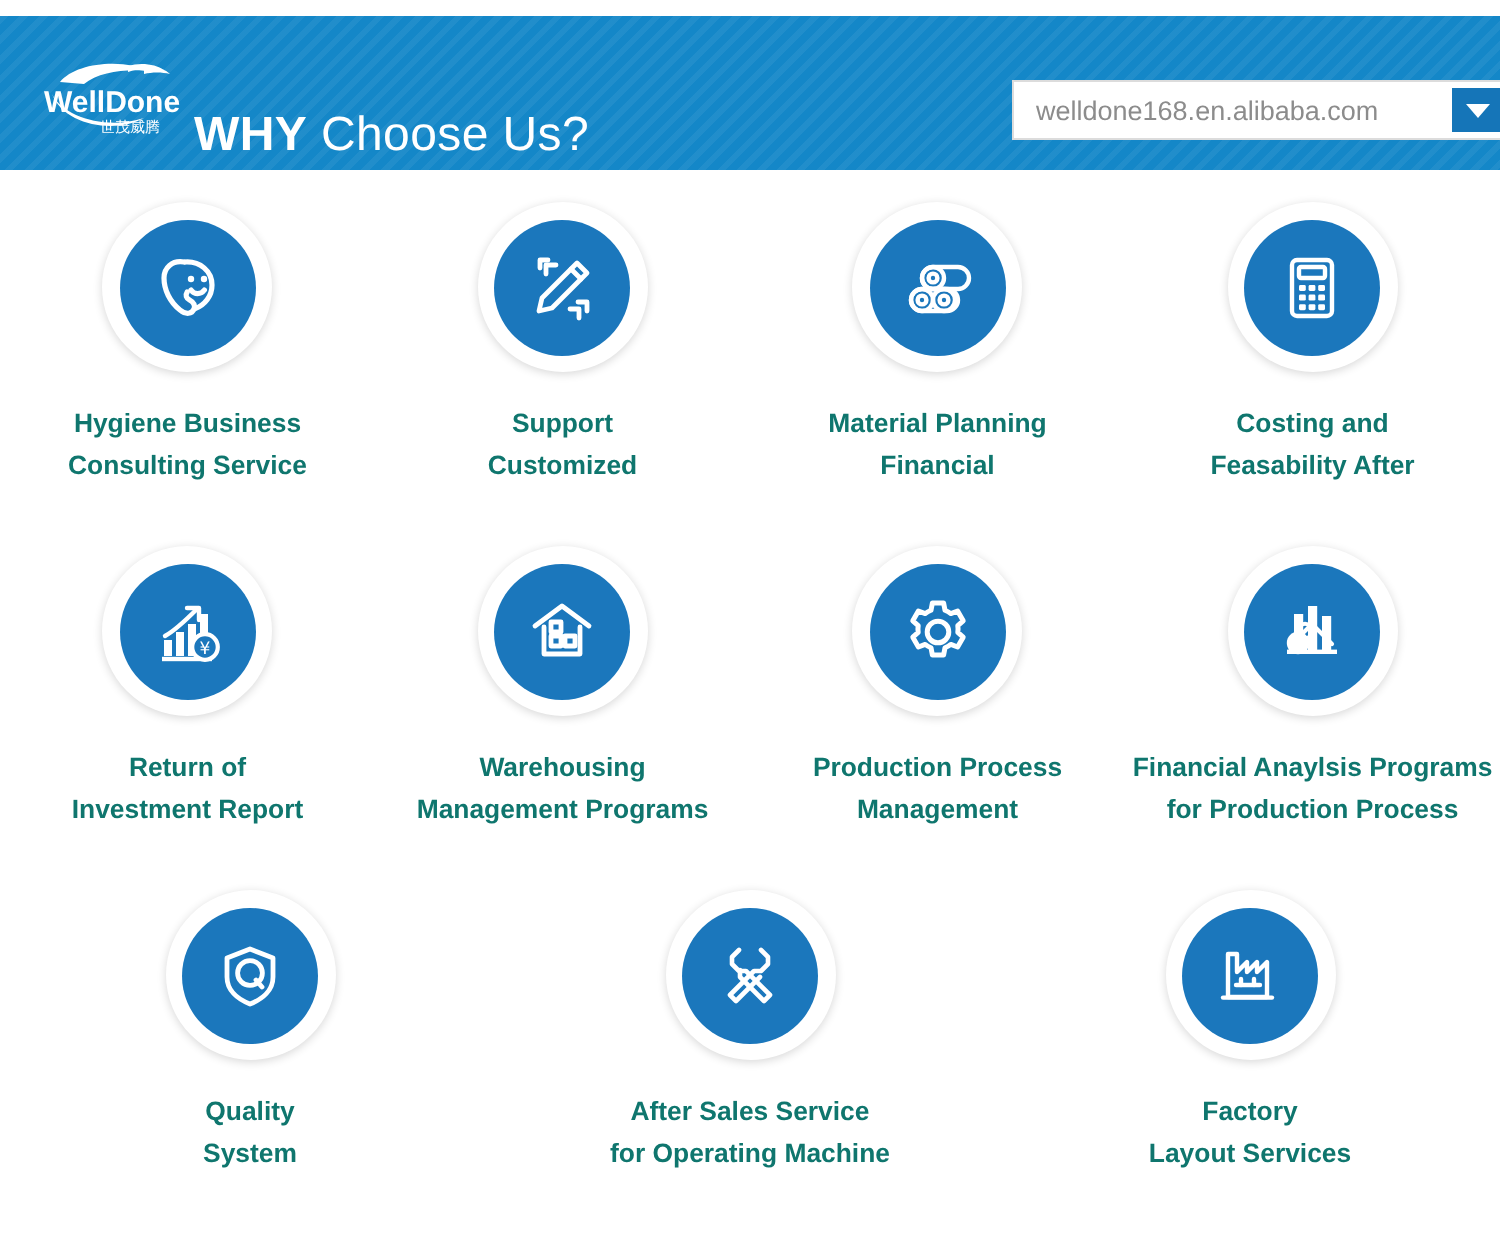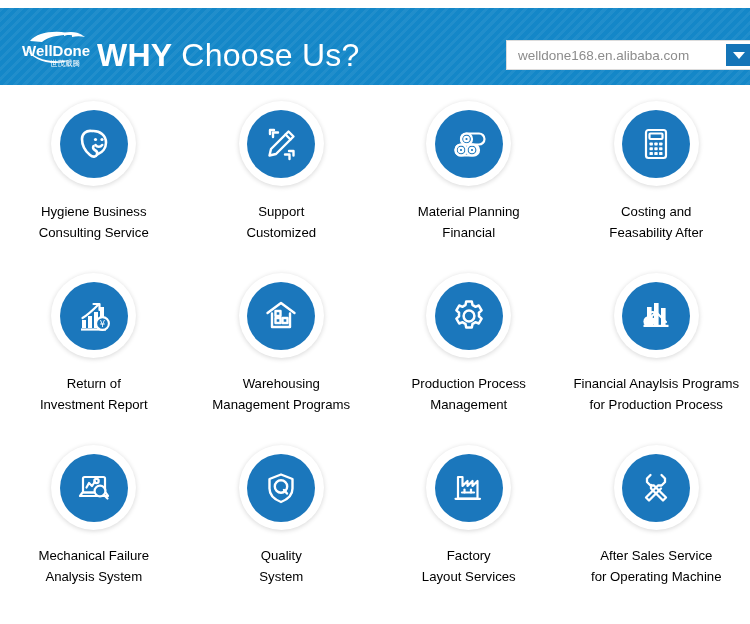--- a/index.html
+++ b/index.html
@@ -43,23 +43,23 @@
     left: 20px;
     top: 17px;
     width: 78px;
     height: 46px;
   }
   .logo svg { display: block; }
 
   .banner-title {
     position: absolute;
     left: 97px;
-    top: 33px;
+    top: 46px;
     color: #ffffff;
-    font-size: 32px;
+    font-size: 24px;
     line-height: 28px;
     letter-spacing: 0.2px;
     white-space: nowrap;
   }
   .banner-title .why {
     font-weight: bold;
   }
   .banner-title .rest {
     font-weight: normal;
   }
@@ -144,23 +144,24 @@
     justify-content: center;
   }
   .disc svg {
     display: block;
   }
   .cap {
     margin-top: 15px;
     text-align: center;
     font-size: 13.2px;
     line-height: 21px;
-    color: #000000;
+    color: #0f766e;
     white-space: pre-line;
     padding: 0 2px;
+    font-weight: bold;
   }
 </style>
 </head>
 <body>
 
 <div class="page">
 
   <div class="banner">
 
     <div class="logo">
@@ -353,82 +354,64 @@
             </svg>
           </div>
         </div>
         <div class="cap">Financial Anaylsis Programs
 for Production Process</div>
       </div>
     </div>
 
     <div class="row">
 
-      <div class="cell">
-        <div class="badge">
-          <div class="disc">
-            <svg width="40" height="40" viewBox="0 0 40 40">
-              <g fill="none" stroke="#ffffff" stroke-width="2.2" stroke-linecap="round" stroke-linejoin="round">
-                <rect x="9" y="9" width="22" height="15.5" rx="1.6"></rect>
-                <path d="M6 28 L34 28 L31.5 24.5 L8.5 24.5 Z"></path>
-                <path d="M12.5 19.5 L15 15 L18 18 L21 13.5"></path>
-                <circle cx="22.5" cy="13" r="2.2"></circle>
-                <circle cx="26" cy="23" r="5.4" fill="#1b77bc"></circle>
-                <path d="M30 27 L33.5 30.5"></path>
-              </g>
-            </svg>
-          </div>
-        </div>
-        <div class="cap">Mechanical Failure
-Analysis System</div>
-      </div>
 
       <div class="cell">
         <div class="badge">
           <div class="disc">
             <svg width="40" height="40" viewBox="0 0 40 40">
               <g fill="none" stroke="#ffffff" stroke-width="2.4" stroke-linejoin="round">
                 <path d="M20 6.5 L31.5 11 L31.5 20.5 C31.5 27, 26.5 31.5, 20 34 C13.5 31.5, 8.5 27, 8.5 20.5 L8.5 11 Z"></path>
                 <circle cx="20" cy="18.5" r="6.2"></circle>
                 <path d="M23 22 L26 25.5" stroke-linecap="round"></path>
               </g>
             </svg>
           </div>
         </div>
         <div class="cap">Quality
 System</div>
+      </div>
+
+      <div class="cell">
+        <div class="badge">
+          <div class="disc">
+            <svg width="40" height="40" viewBox="0 0 40 40">
+              <g fill="none" stroke="#ffffff" stroke-width="2.3" stroke-linecap="round" stroke-linejoin="round">
+                <path d="M14.5 7 L11 10.5 L11 14 L14.5 17.5 L18 17.5 L30 29.5 L27 32.5 L15 20.5 L15 17"></path>
+                <path d="M25.5 7 L29 10.5 L29 14 L25.5 17.5 L22 17.5 L10 29.5 L13 32.5 L25 20.5"></path>
+              </g>
+            </svg>
+          </div>
+        </div>
+        <div class="cap">After Sales Service
+for Operating Machine</div>
       </div>
 
       <div class="cell">
         <div class="badge">
           <div class="disc">
             <svg width="40" height="40" viewBox="0 0 40 40">
               <g fill="none" stroke="#ffffff" stroke-width="2.2" stroke-linejoin="round" stroke-linecap="round">
                 <path d="M9 30.5 L9 9 L13.5 9 L13.5 18 L18.5 13 L18.5 18 L23.5 13 L23.5 18 L28.5 13 L28.5 30.5 Z"></path>
                 <path d="M13 24.5 L25 24.5"></path>
                 <path d="M15.5 24.5 L15.5 21.5"></path>
                 <path d="M22 24.5 L22 21.5"></path>
                 <path d="M6.5 30.8 L31 30.8"></path>
               </g>
             </svg>
           </div>
         </div>
         <div class="cap">Factory
 Layout Services</div>
       </div>
-
-      <div class="cell">
-        <div class="badge">
-          <div class="disc">
-            <svg width="40" height="40" viewBox="0 0 40 40">
-              <g fill="none" stroke="#ffffff" stroke-width="2.3" stroke-linecap="round" stroke-linejoin="round">
-                <path d="M14.5 7 L11 10.5 L11 14 L14.5 17.5 L18 17.5 L30 29.5 L27 32.5 L15 20.5 L15 17"></path>
-                <path d="M25.5 7 L29 10.5 L29 14 L25.5 17.5 L22 17.5 L10 29.5 L13 32.5 L25 20.5"></path>
-              </g>
-            </svg>
-          </div>
-        </div>
-        <div class="cap">After Sales Service
-for Operating Machine</div>
-      </div>
     </div>
   </div>
 </div>
 
 </body></html>

